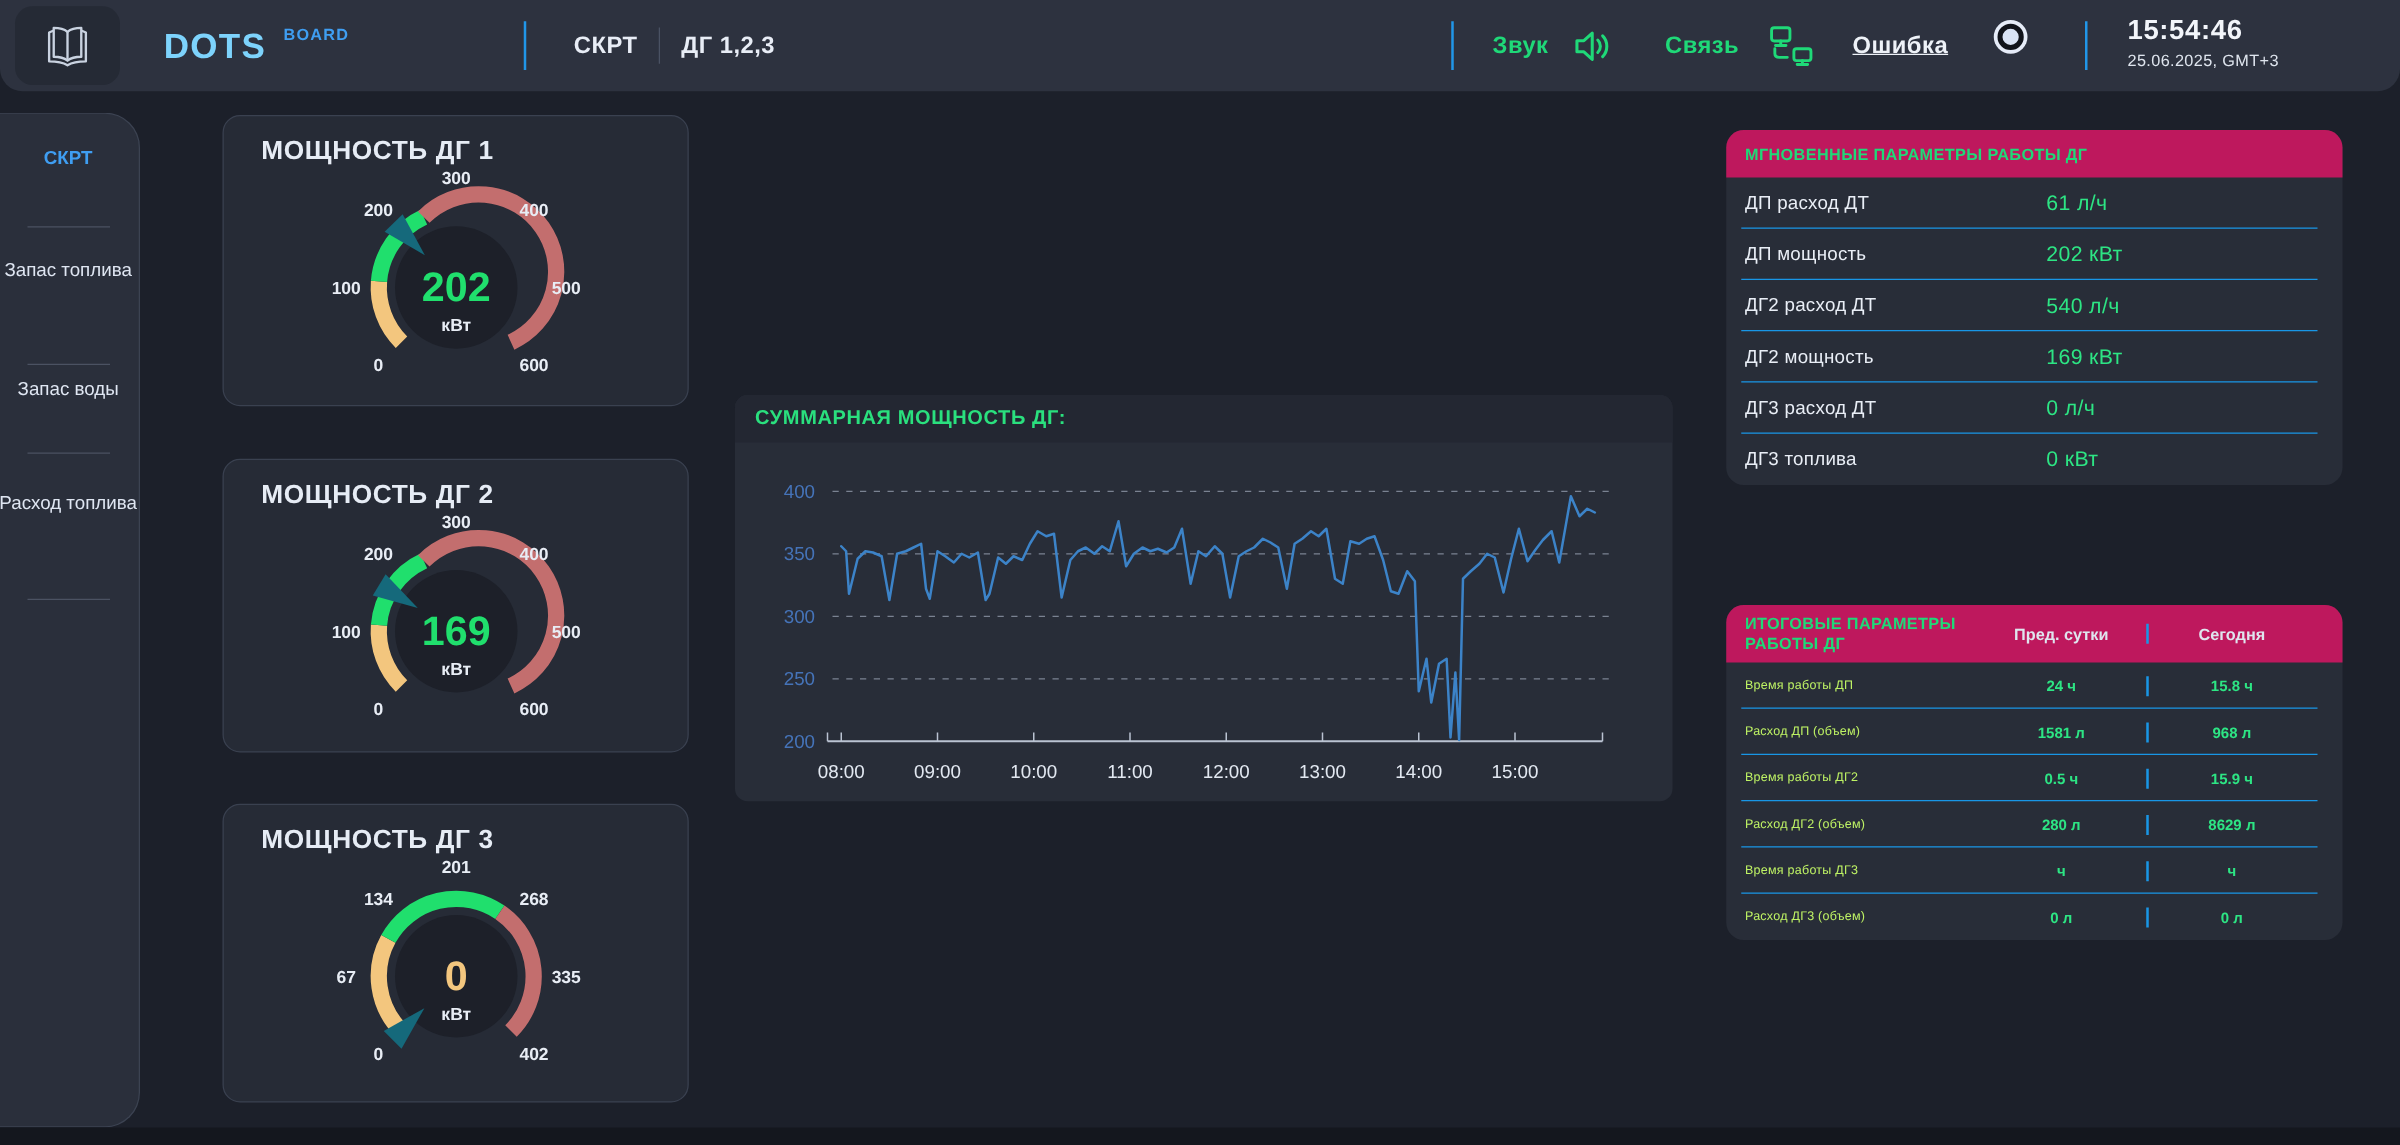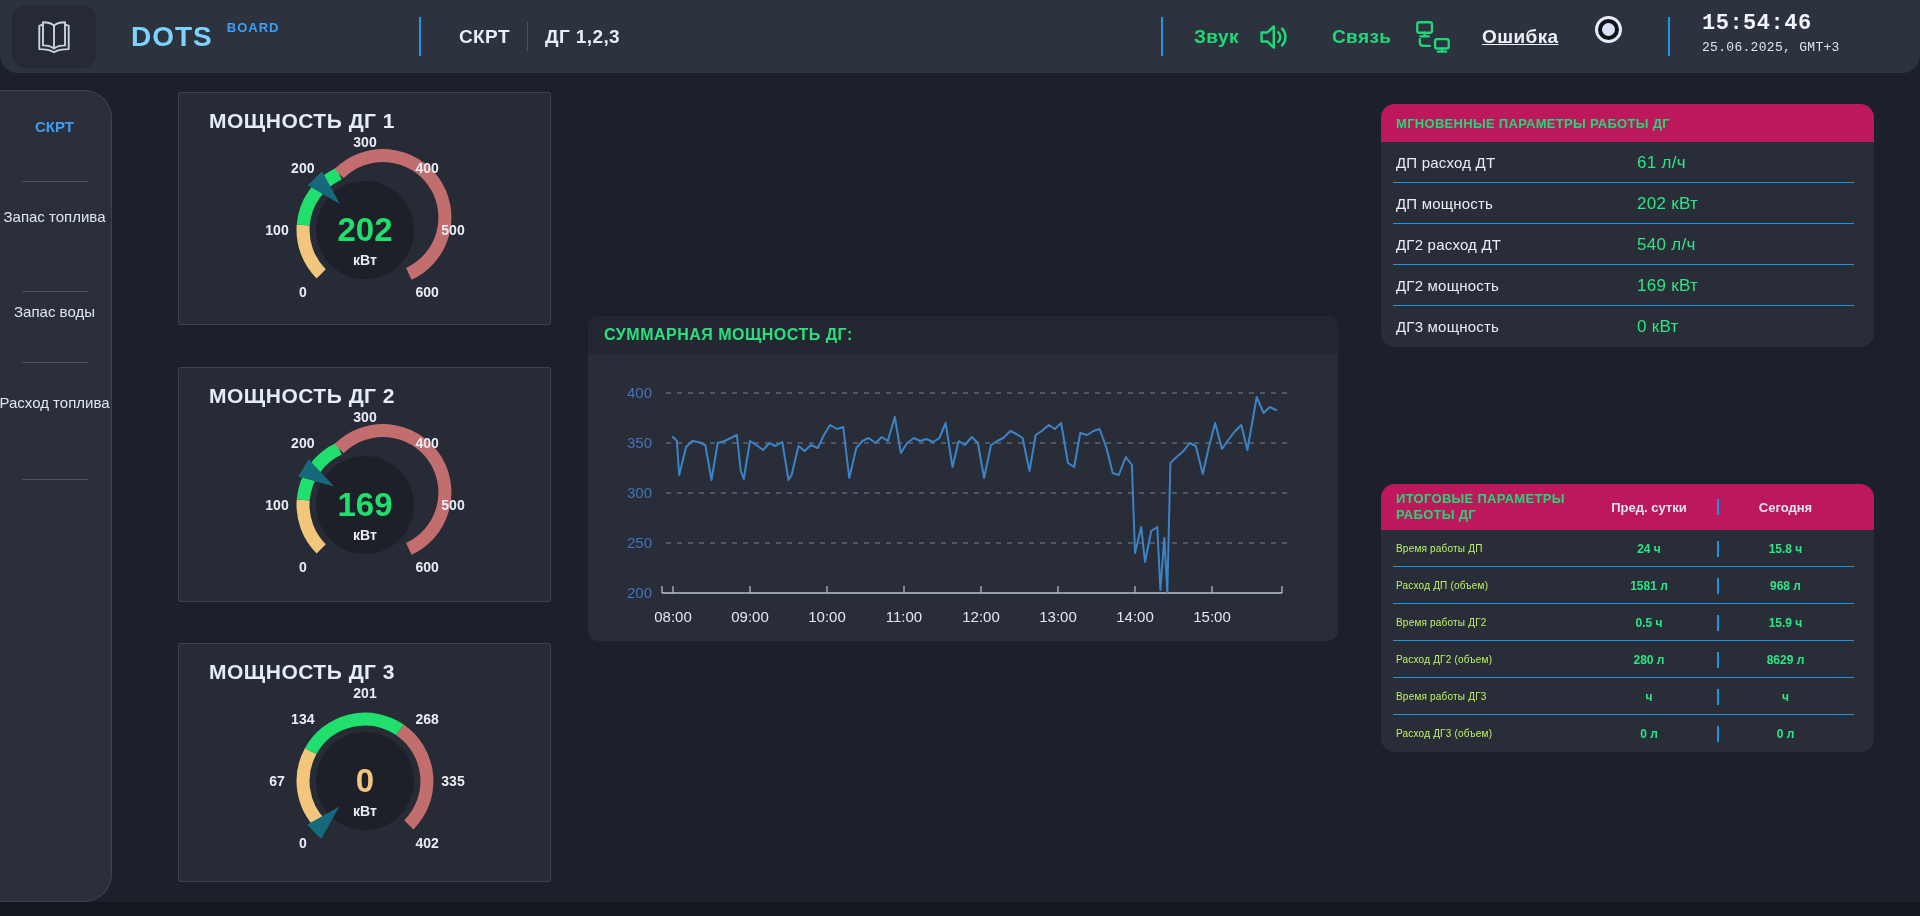--- a/index.html
+++ b/index.html
@@ -23,37 +23,37 @@
   .crumb { position:absolute; top:0; height:73px; display:flex; align-items:center;
            font-size:19px; font-weight:600; color:#e8edf6; letter-spacing:.4px; }
   .h-green { position:absolute; top:0; height:73px; display:flex; align-items:center;
              font-size:19px; font-weight:700; color:#1fd978; letter-spacing:.4px; }
   .h-white { position:absolute; top:0; height:73px; display:flex; align-items:center;
              font-size:19px; font-weight:700; color:#eef2f8; letter-spacing:.4px;text-decoration:underline; }
   .h-icon { position:absolute; top:17px; }
   .indicator { position:absolute; left:1598px; top:19px; width:21px; height:21px;
                border-radius:50%; background:#d9e3f5; border:4px solid #11141b;
                box-shadow:0 0 0 3px #e6ecf8; }
-  .clock { position:absolute; left:1702px; top:11px;font-family:Liberation Mono, monospace; }
+  .clock { position:absolute; left:1702px; top:11px; }
   .clock-time { font-size:22px; font-weight:700; color:#f2f5fa; letter-spacing:.5px; }
   .clock-date { font-size:13px; font-weight:400; color:#dfe5ee; margin-top:4px; letter-spacing:.3px; }
 
   
   .sidebar { position:absolute; left:-2px; top:90px; width:114px; height:812px;
              background:#2a2f3b; border:1px solid #3c4352; border-left:none;
              border-radius:0 28px 28px 0; }
   .side-item { position:absolute; left:0; width:100%; text-align:center;
                font-size:15px; color:#dfe6f2; line-height:19px; cursor:pointer; }
   .side-item.active { color:#3f9ef2; font-weight:600; }
   .side-hr { position:absolute; left:50%; transform:translateX(-50%); width:66px; height:1px;
              background:#4b5262; }
 
   
   .card { position:absolute; left:178px; width:373px; background:#262b36;
-          border:1px solid #3a4150; border-radius:2px; }
+          border:1px solid #3a4150; border-radius:14px; }
   .card-title { position:absolute; left:30px; top:16px; font-size:21px; font-weight:600;
                 color:#e6ecf5; letter-spacing:.5px; }
   .gauge-svg { position:absolute; left:66px; top:42px; width:240px; height:187px; }
   .gauge-tick { font-size:14px; font-weight:600; fill:#e8edf5; font-family:"Liberation Sans",sans-serif; }
   .gauge-value { font-size:33px; font-weight:700; font-family:"Liberation Sans",sans-serif; }
   .gauge-unit { font-size:14px; font-weight:600; font-family:"Liberation Sans",sans-serif; }
 
   
   .chart-panel { position:absolute; left:588px; top:316px; width:750px; height:325px;
                  background:#282d38; border-radius:10px; }
@@ -203,21 +203,25 @@
             </div>
             <div class="trow1">
               <span class="tlabel">ДГ2 расход ДТ</span>
               <span class="tval">540 л/ч</span>
             </div>
             <div class="trow1">
               <span class="tlabel">ДГ2 мощность</span>
               <span class="tval">169 кВт</span>
             </div>
             <div class="trow1">
-              <span class="tlabel">ДГ3 мощность</span>
+              <span class="tlabel">ДГ3 расход ДТ</span>
+              <span class="tval">0 л/ч</span>
+            </div>
+            <div class="trow1">
+              <span class="tlabel">ДГ3 топлива</span>
               <span class="tval">0 кВт</span>
             </div>
           </div>
       </section>
 
       <section class="tpanel" id="t2" style="top:484px;">
         <div class="tstrip">
           <span class="tstrip-title">ИТОГОВЫЕ ПАРАМЕТРЫ РАБОТЫ ДГ</span>
           <span class="col-h col-h1">Пред. сутки</span>
           <span class="vblue"></span>

